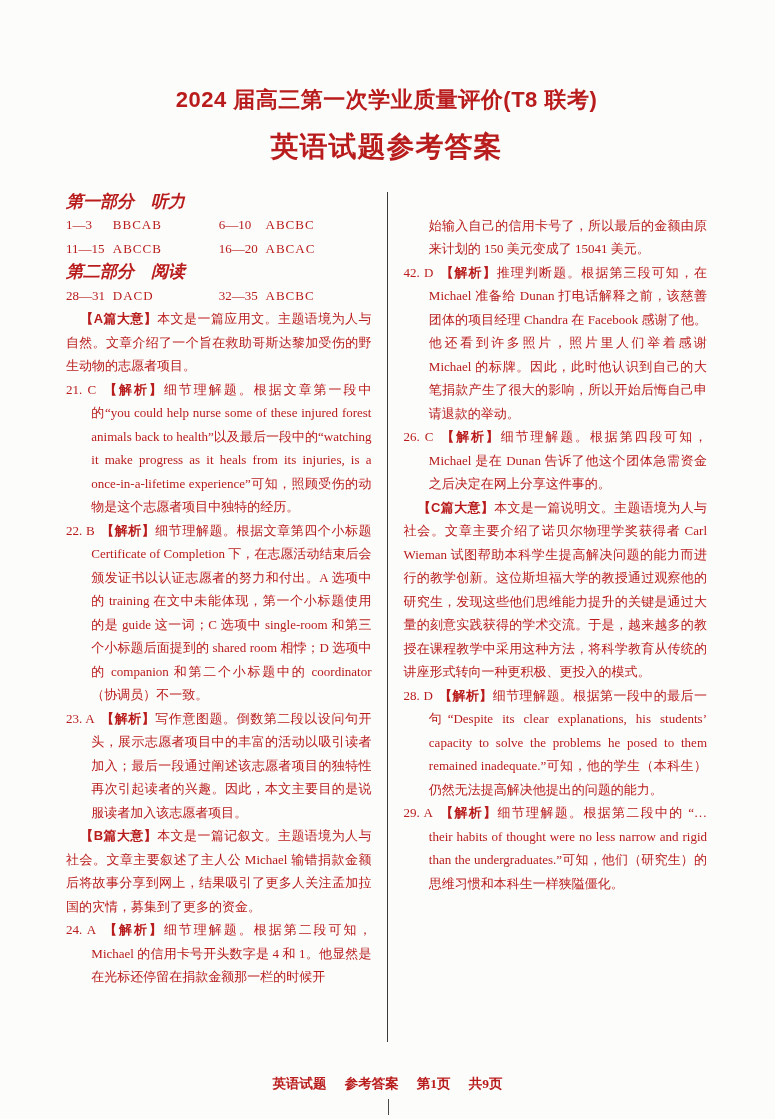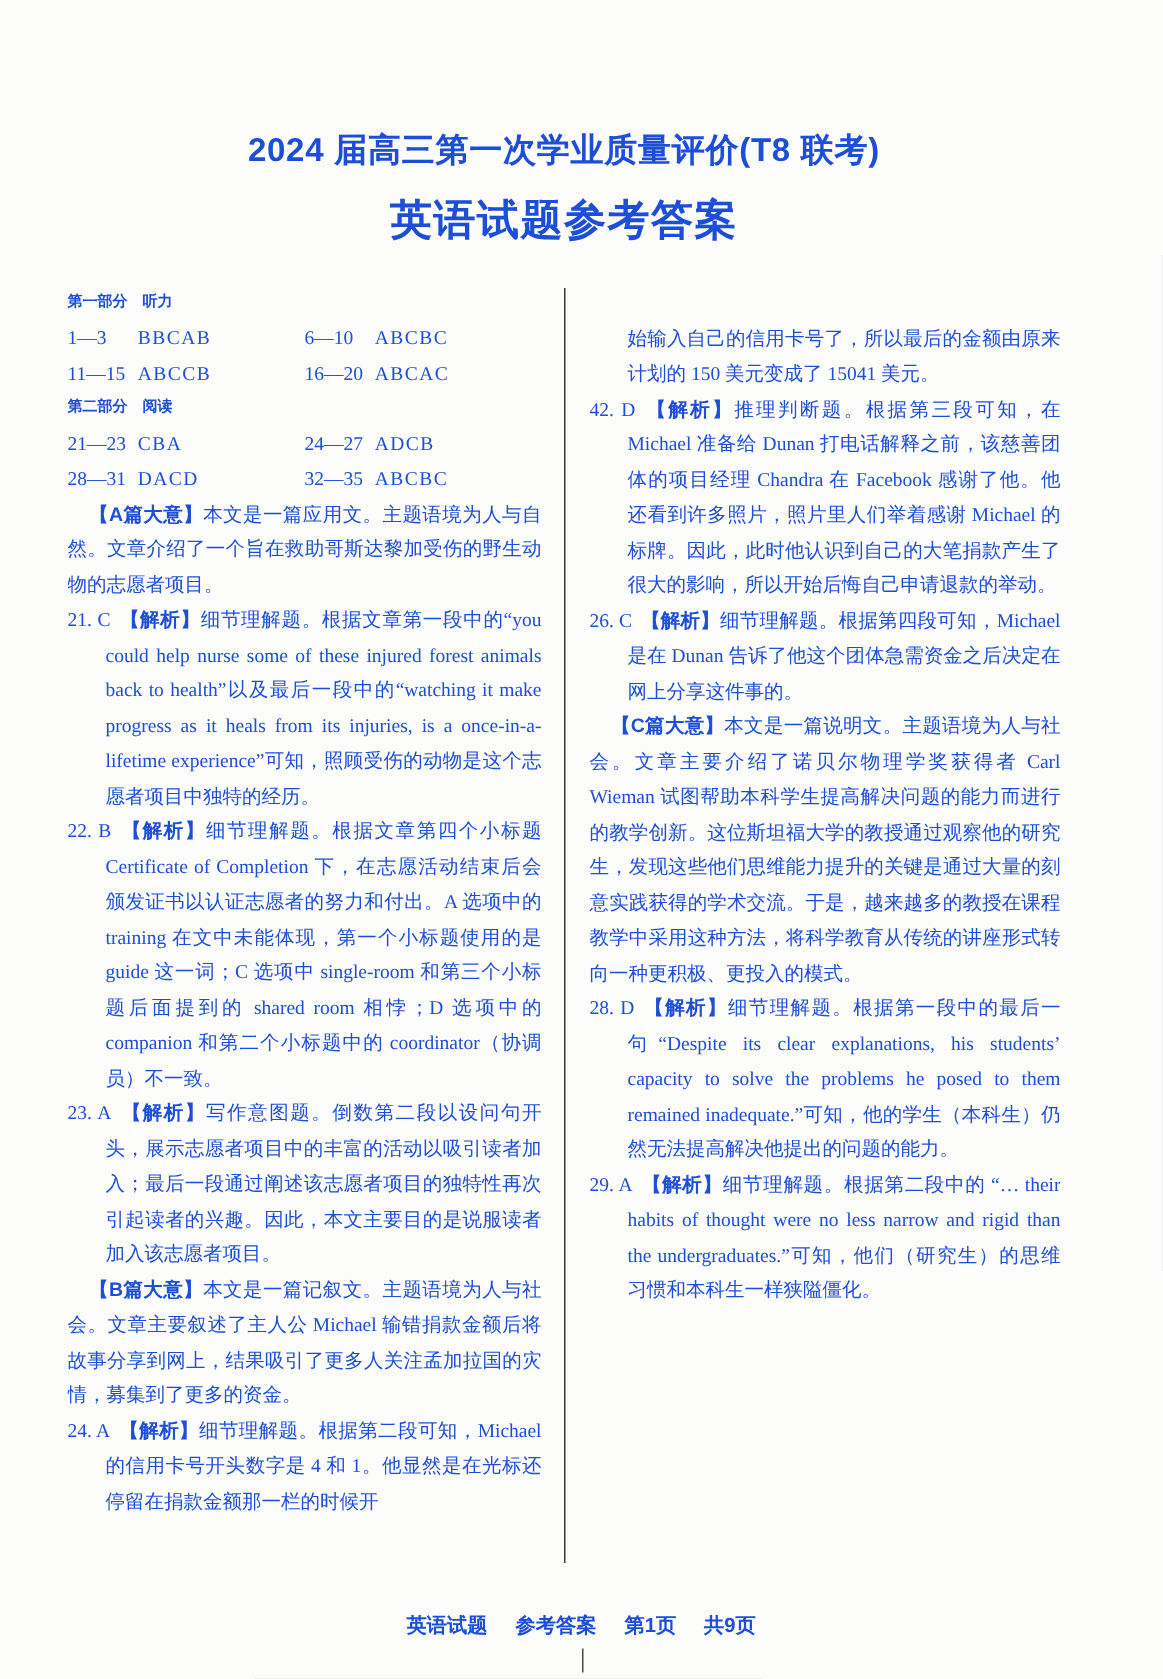--- a/index.html
+++ b/index.html
@@ -2,24 +2,24 @@
 <html><head>
 <meta charset="utf-8">
 <style>
   html,body{margin:0;padding:0;background:#e9e9e9;}
   .page{
     position:relative;
     width:775px;height:1119px;
     margin:0 auto;
     background:#fcfcfb;
     box-sizing:border-box;
-    padding:86px 68px 30px 45px;
+    padding:86px 68px 30px 66px;
     overflow:hidden;
     font-family:"Liberation Serif","DejaVu Serif",serif;
-    color:#1d4ed8;
+    color:#b91c1c;
   }
   .title1{
     text-align:center;font-weight:700;font-size:22px;line-height:1.3;
     font-family:"Liberation Sans","DejaVu Sans",sans-serif;letter-spacing:.5px;
   }
   .title2{
     text-align:center;font-weight:700;font-size:28px;margin-top:13px;
     font-family:"Liberation Sans","DejaVu Sans",sans-serif;letter-spacing:1px;
   }
   .content{
@@ -30,36 +30,37 @@
     width:50%;box-sizing:border-box;
     font-size:13px;line-height:23.5px;text-align:justify;
   }
   .col-left{padding-right:15px;}
   .col-right{padding-left:17px;}
   .divider{
     position:absolute;top:2px;bottom:0;left:50%;width:1px;background:#3a3a3a;
   }
   .heading{
     font-weight:700;font-family:"Liberation Sans","DejaVu Sans",sans-serif;
-    font-size:10px;
+    font-size:17px;
+    font-style:italic;
   }
   .answers{display:flex;}
   .acell{flex:0 0 50%;white-space:nowrap;}
   .range{display:inline-block;min-width:3.6em;}
   .letters{letter-spacing:1px;}
   p.para{margin:0;}
   p.summary{text-indent:1.1em;}
   p.item{padding-left:1.95em;text-indent:-1.95em;}
   p.cont{padding-left:1.95em;margin-top:24px;}
   .num{padding-right:.45em;}
   .tag{font-weight:700;font-family:"Liberation Sans","DejaVu Sans",sans-serif;}
   .footer{
     position:absolute;left:0;right:0;bottom:26px;
     text-align:center;font-weight:700;font-size:13.5px;
-    font-family:Liberation Sans, sans-serif;
+    font-family:Liberation Serif, serif;
   }
   .footer span{margin:0 .55em;}
   .footer-tick{
     position:absolute;left:50%;bottom:4px;width:1px;height:16px;background:#4a4a4a;
   }
 </style>
 </head>
 <body>
 
 <div class="page">
@@ -71,24 +72,20 @@
         <div class="heading">第一部分　听力</div>
         <div class="answers">
           <span class="acell"><span class="range">1—3</span><span class="letters">BBCAB</span></span>
           <span class="acell"><span class="range">6—10</span><span class="letters">ABCBC</span></span>
         </div>
         <div class="answers">
           <span class="acell"><span class="range">11—15</span><span class="letters">ABCCB</span></span>
           <span class="acell"><span class="range">16—20</span><span class="letters">ABCAC</span></span>
         </div>
         <div class="heading">第二部分　阅读</div>
-        <div class="answers">
-          <span class="acell"><span class="range">21—23</span><span class="letters">CBA</span></span>
-          <span class="acell"><span class="range">24—27</span><span class="letters">ADCB</span></span>
-        </div>
         <div class="answers">
           <span class="acell"><span class="range">28—31</span><span class="letters">DACD</span></span>
           <span class="acell"><span class="range">32—35</span><span class="letters">ABCBC</span></span>
         </div>
         <p class="para summary"><span class="tag">【A篇大意】</span>本文是一篇应用文。主题语境为人与自然。文章介绍了一个旨在救助哥斯达黎加受伤的野生动物的志愿者项目。</p>
         <p class="para item"><span class="num">21. C</span><span class="tag">【解析】</span>细节理解题。根据文章第一段中的“you could help nurse some of these injured forest animals back to health”以及最后一段中的“watching it make progress as it heals from its injuries, is a once-in-a-lifetime experience”可知，照顾受伤的动物是这个志愿者项目中独特的经历。</p>
         <p class="para item"><span class="num">22. B</span><span class="tag">【解析】</span>细节理解题。根据文章第四个小标题 Certificate of Completion 下，在志愿活动结束后会颁发证书以认证志愿者的努力和付出。A 选项中的 training 在文中未能体现，第一个小标题使用的是 guide 这一词；C 选项中 single-room 和第三个小标题后面提到的 shared room 相悖；D 选项中的 companion 和第二个小标题中的 coordinator（协调员）不一致。</p>
         <p class="para item"><span class="num">23. A</span><span class="tag">【解析】</span>写作意图题。倒数第二段以设问句开头，展示志愿者项目中的丰富的活动以吸引读者加入；最后一段通过阐述该志愿者项目的独特性再次引起读者的兴趣。因此，本文主要目的是说服读者加入该志愿者项目。</p>
         <p class="para summary"><span class="tag">【B篇大意】</span>本文是一篇记叙文。主题语境为人与社会。文章主要叙述了主人公 Michael 输错捐款金额后将故事分享到网上，结果吸引了更多人关注孟加拉国的灾情，募集到了更多的资金。</p>
         <p class="para item"><span class="num">24. A</span><span class="tag">【解析】</span>细节理解题。根据第二段可知，Michael 的信用卡号开头数字是 4 和 1。他显然是在光标还停留在捐款金额那一栏的时候开</p>

